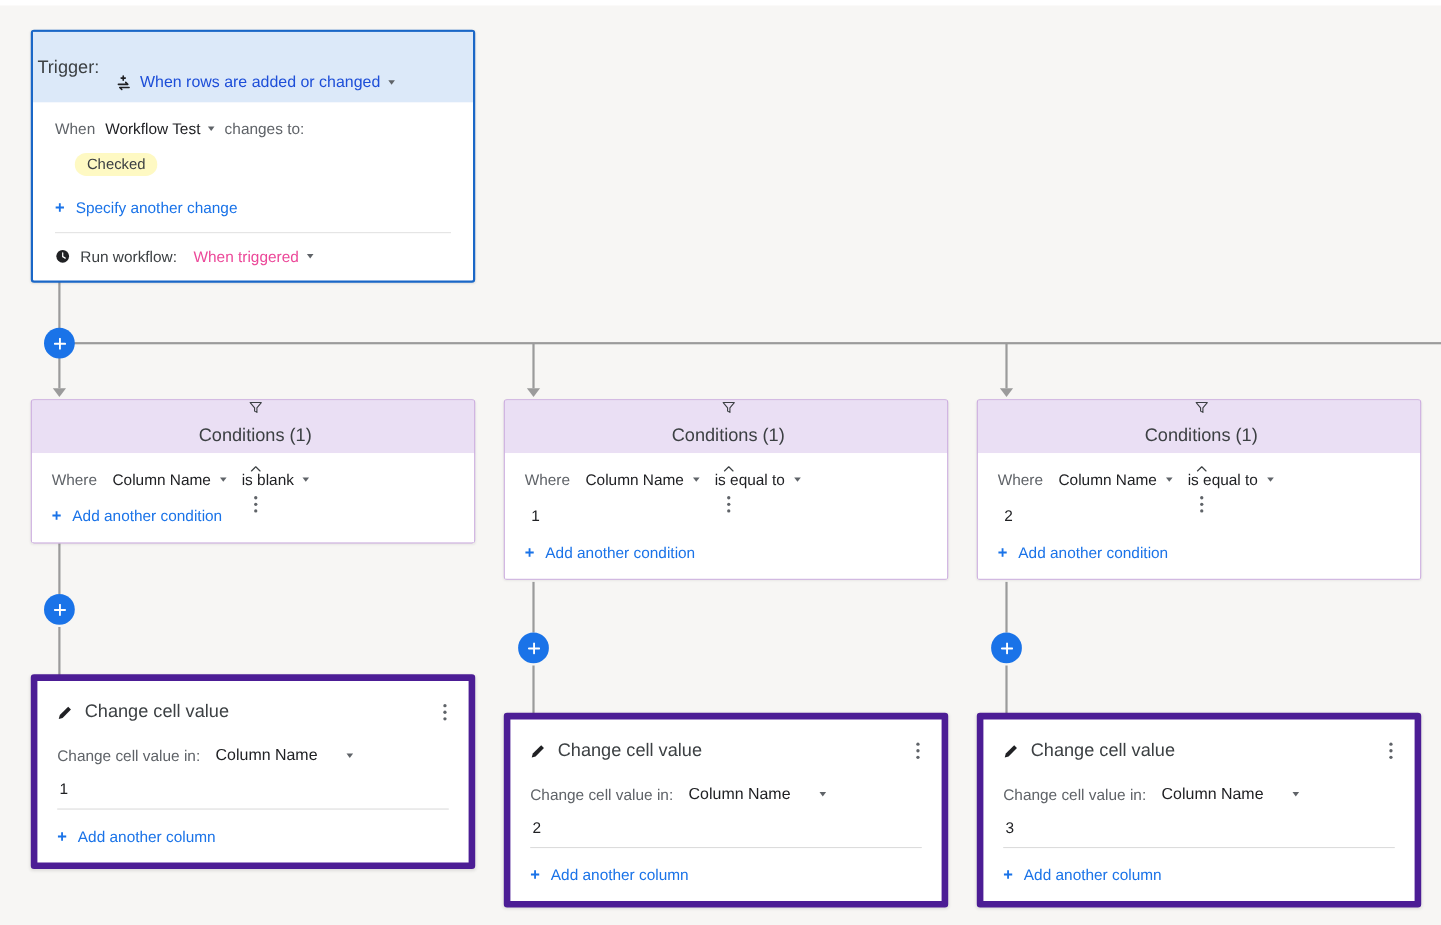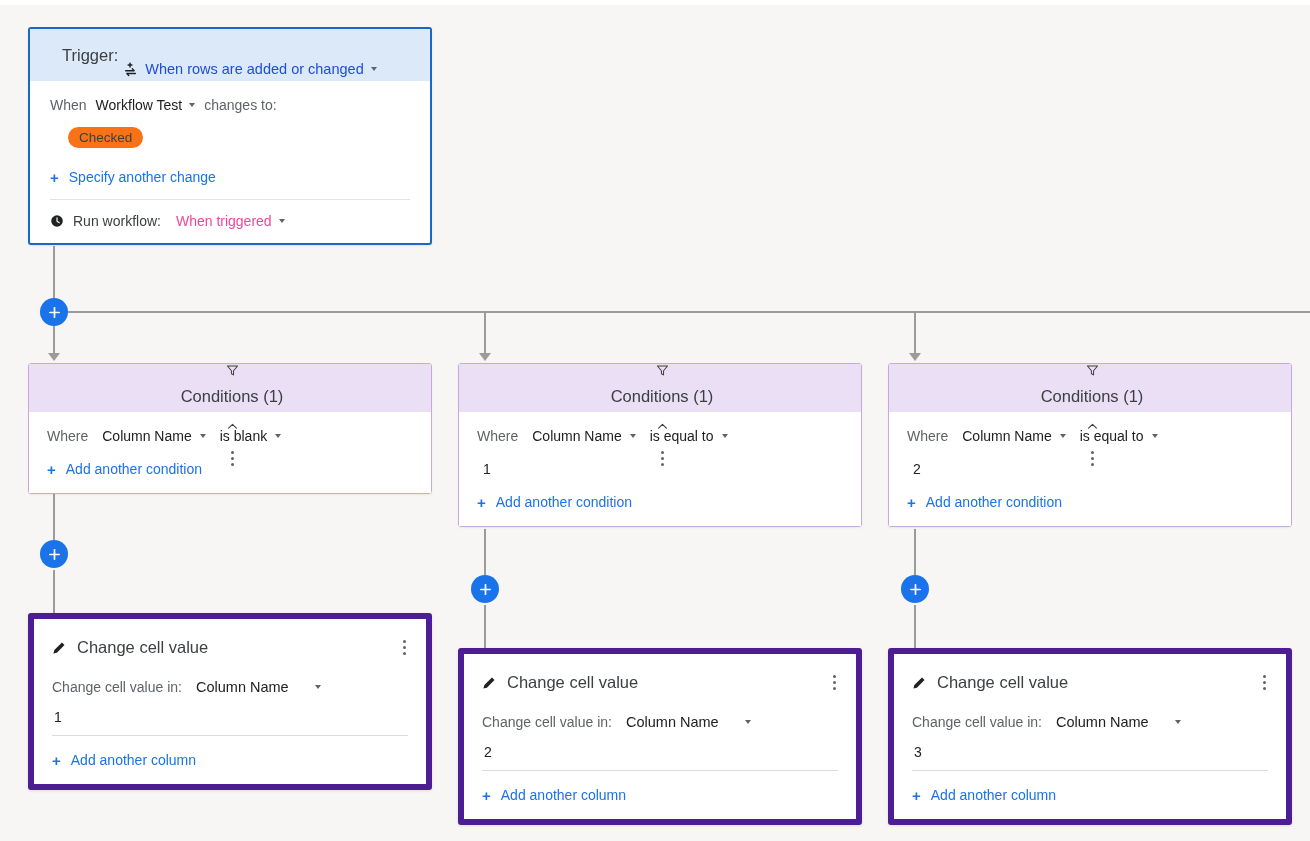--- a/index.html
+++ b/index.html
@@ -72,25 +72,25 @@
     border-radius: 3px;
   }
 
   
   .trigger-card {
     border: 2px solid #1a67c7;
     box-shadow: 0 1px 2px rgba(0,0,0,.08);
   }
   .trigger-head {
     background: #dce9f9;
-    height: 52px;
-    display: flex;
-    align-items: center;
-    padding: 0 32px;
-    gap: 5px;
+    height: 64px;
+    display: flex;
+    align-items: center;
+    padding: 0 4px;
+    gap: 15px;
   }
   .trigger-head .tlabel {
     font-size: 16.5px;
     color: #3c4043;
   }
   .trigger-head .tsel {
     font-size: 14.5px;
     color: #1d4ed8;
     display: flex;
     align-items: center;
@@ -110,21 +110,21 @@
   }
   .row-when .strong {
     color: #202124;
     display: flex;
     align-items: center;
     gap: 7px;
     cursor: pointer;
   }
   .chip {
     display: inline-block;
-    background: #f97316;
+    background: #fef9c3;
     color: #3c4043;
     border-radius: 11px;
     padding: 3px 11px;
     font-size: 13.5px;
     margin-left: 18px;
     cursor: pointer;
   }
   .addlink {
     display: flex;
     align-items: center;

